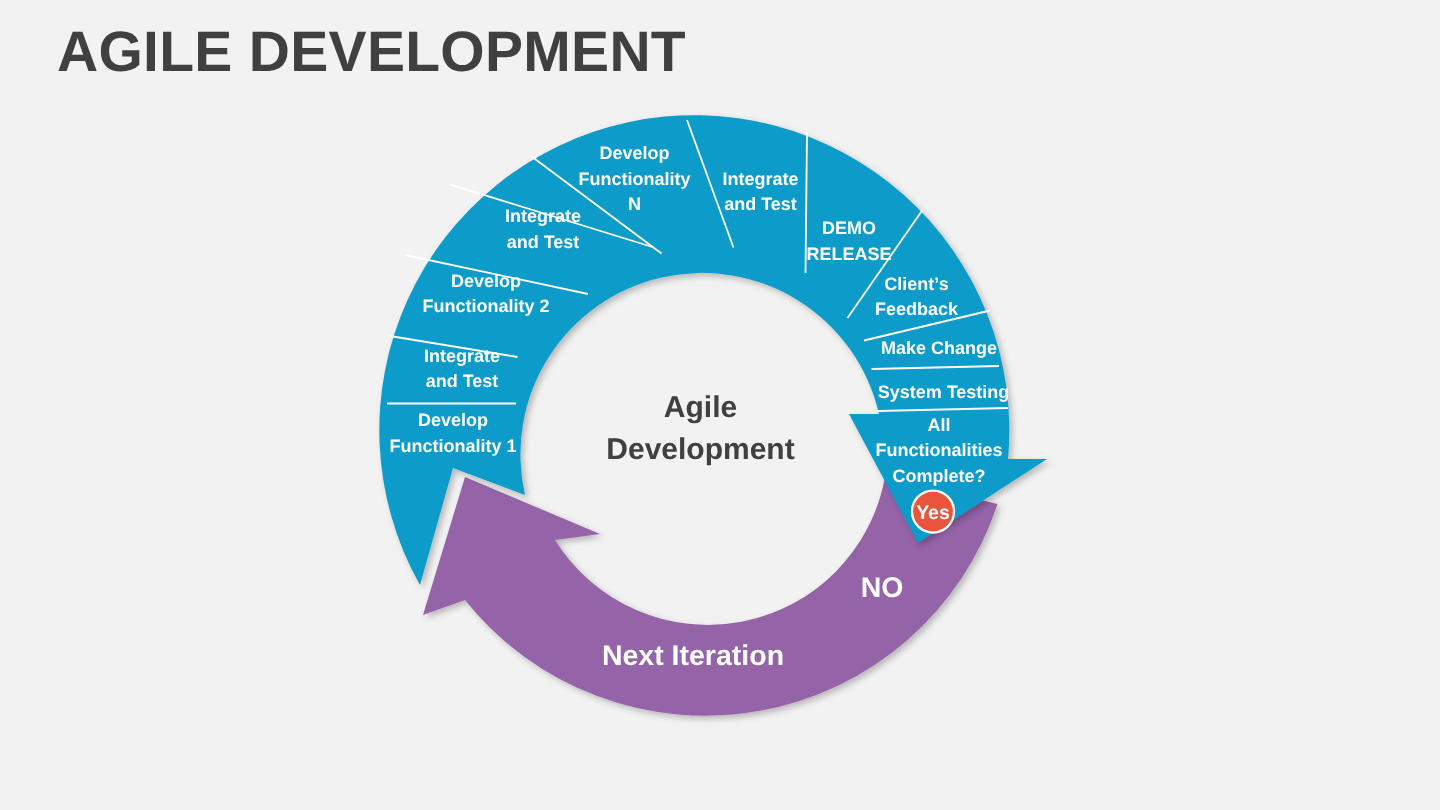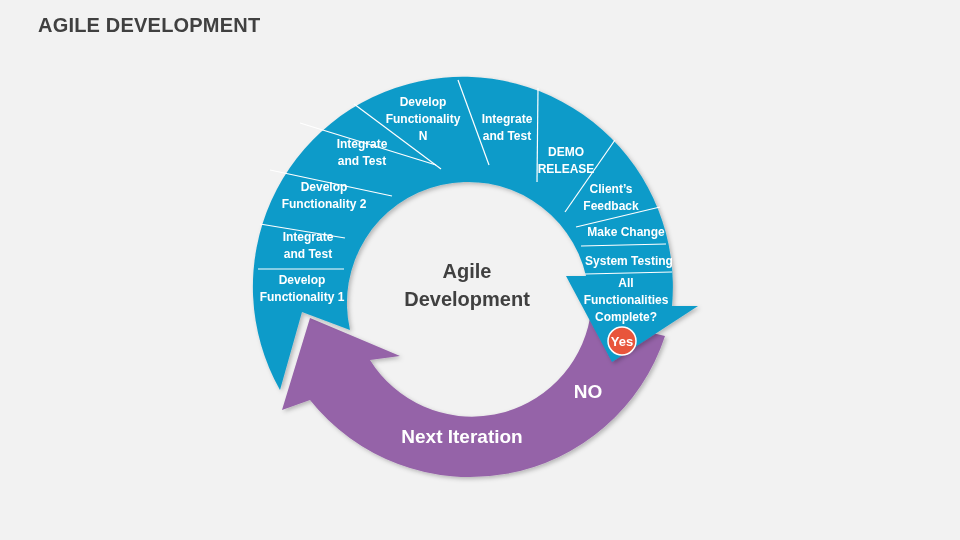--- a/index.html
+++ b/index.html
@@ -4,21 +4,21 @@
   <style>
     html, body { margin: 0; padding: 0; }
     body {
       width: 960px; height: 540px; overflow: hidden;
       background: #f2f2f2;
       font-family: "Liberation Sans", "DejaVu Sans", sans-serif;
       position: relative;
     }
     .title {
       position: absolute; left: 38px; top: 14px;
-      font-size: 20px; font-weight: bold; color: #404040;
+      font-size: 38px; font-weight: bold; color: #404040;
       letter-spacing: 0.2px;
     }
     svg.diagram { position: absolute; left: 0; top: 0; }
     .seg-label {
       font-family: "Liberation Sans", "DejaVu Sans", sans-serif;
       font-size: 12px; font-weight: bold; fill: #ffffff;
     }
     .center-label {
       font-family: "Liberation Sans", "DejaVu Sans", sans-serif;
       font-size: 20px; font-weight: bold; fill: #404040;

